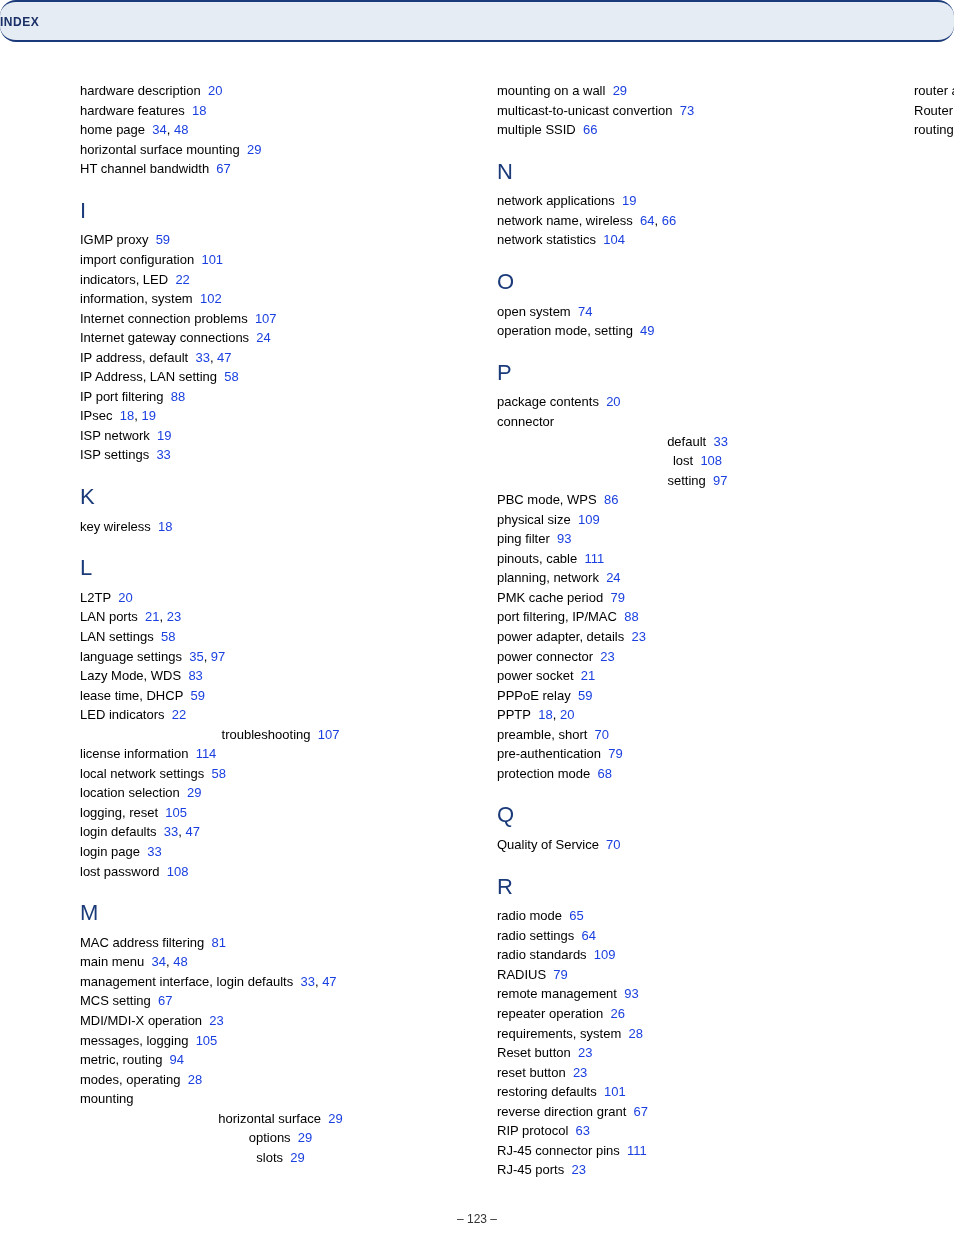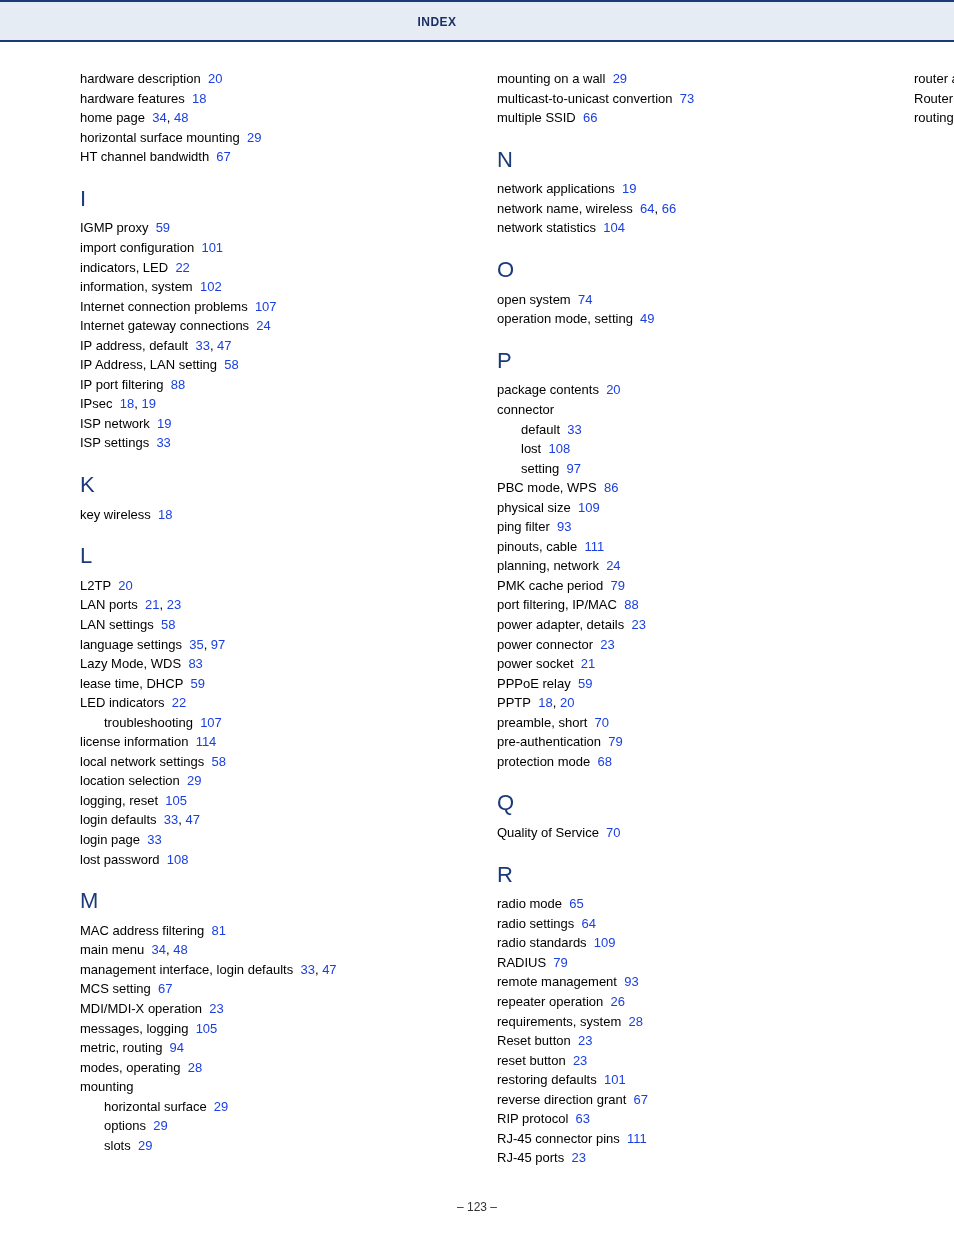--- a/index.html
+++ b/index.html
@@ -7,41 +7,42 @@
     padding: 0;
     font-family: Verdana, Geneva, sans-serif;
     background: #fff;
     width: 954px;
   }
   .page-header {
     background: #e6ecf3;
     border-top: 2px solid #1a3a7a;
     border-bottom: 2px solid #1a3a7a;
     padding: 10px 80px 10px 0;
-    text-align: center;
+    text-align: left;
+    border-radius: 16px;
   }
   .header-label {
     font-variant: small-caps;
     font-weight: bold;
     font-size: 12px;
     color: #1a3066;
     letter-spacing: 0.5px;
   }
   .content {
-    padding: 28px 80px 20px 80px;
+    padding: 40px 80px 20px 80px;
     column-count: 2;
     column-gap: 40px;
     column-fill: auto;
     height: 1100px;
     font-size: 13px;
     line-height: 1.35;
     color: #000;
   }
   .entry { margin: 0 0 2px 0; break-inside: avoid; }
-  .sub { padding-left: 24px; }
+  .sub { padding-left: 24px; text-align: center; }
   .section-letter {
     color: #1a3a7a;
     font-size: 22px;
     font-weight: 400;
     margin: 18px 0 6px 0;
     break-after: avoid;
   }
   .pg {
     color: #1a3fe0;
     text-decoration: none;

